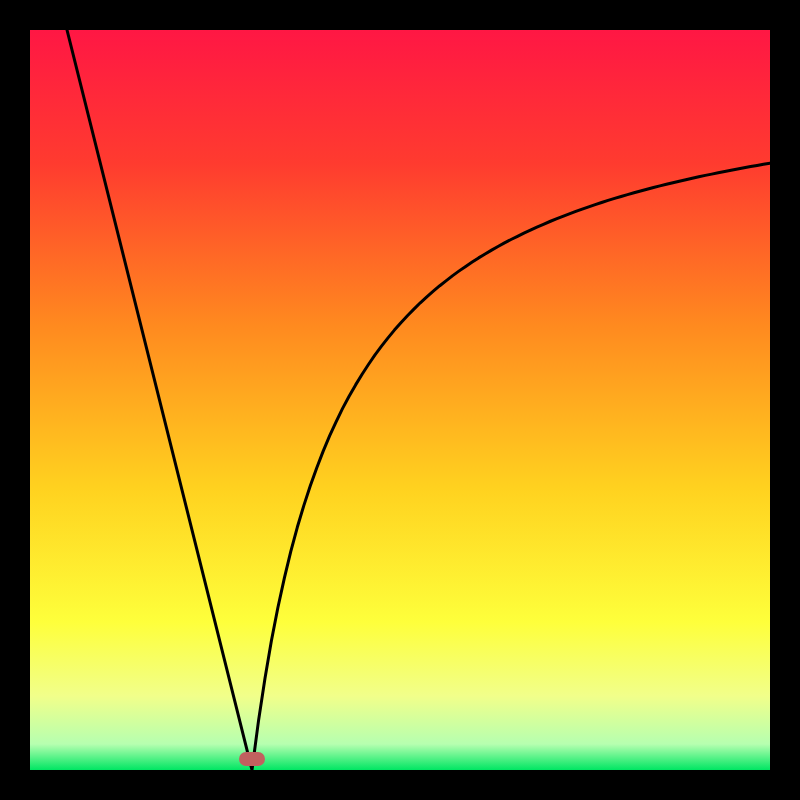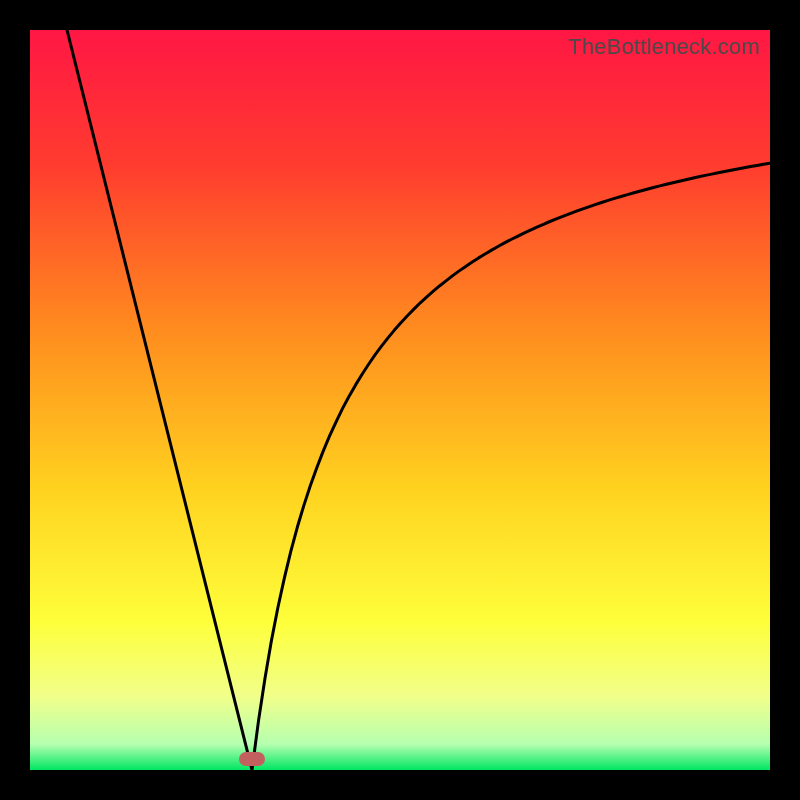--- a/index.html
+++ b/index.html
@@ -50,21 +50,20 @@
     left: 0;
     top: 0;
     z-index: 30;
   }
 </style>
 </head>
 <body>
 
 <div class="frame">
 
-  <div class="watermark">TheBottleneck.com</div>
 
   <svg class="plot-area" width="740" height="740" viewBox="0 0 740 740" preserveAspectRatio="none">
     <defs>
       <linearGradient id="bg-grad" x1="0" y1="0" x2="0" y2="1">
           <stop offset="0%" stop-color="#ff1744"></stop>
           <stop offset="18%" stop-color="#ff3b2f"></stop>
           <stop offset="40%" stop-color="#ff8a1f"></stop>
           <stop offset="62%" stop-color="#ffd21f"></stop>
           <stop offset="80%" stop-color="#feff3b"></stop>
           <stop offset="90%" stop-color="#f1ff8a"></stop>

